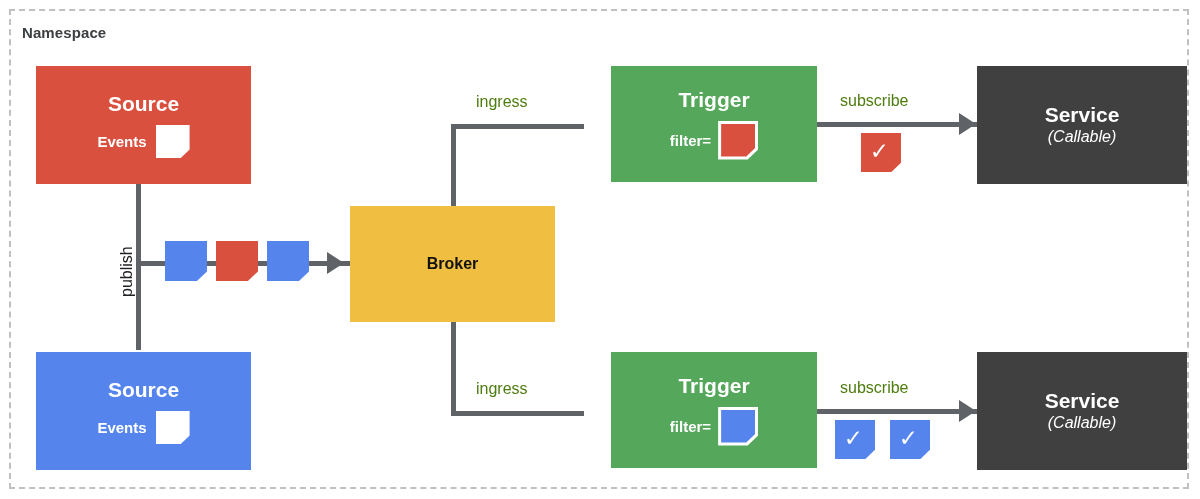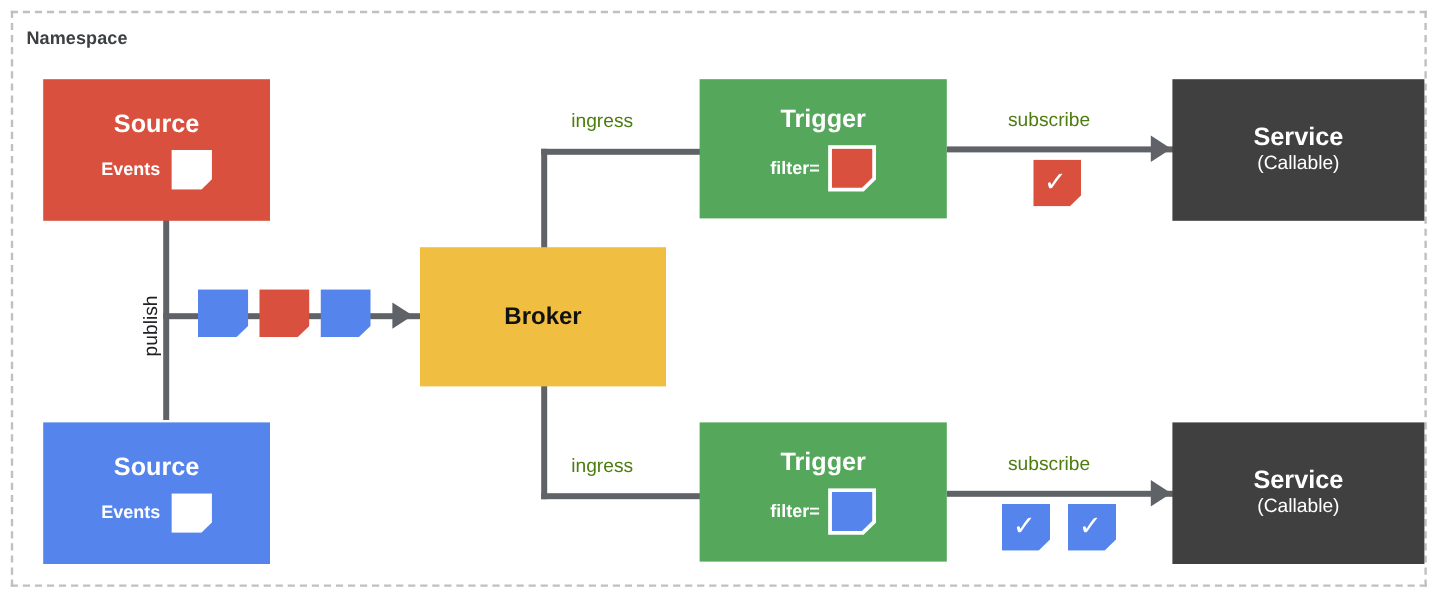--- a/index.html
+++ b/index.html
@@ -51,49 +51,51 @@
   .node-title {
     font-size: 21px;
     font-weight: bold;
     line-height: 1.1;
   }
   .node-sub {
     font-size: 16px;
     font-weight: normal;
     line-height: 1.2;
     margin-top: 1px;
-  }
-
-  
-  .source-box { width: 189px; height: 118px; }
+    font-style: italic;
+  }
+
+  
+  .source-box { width: 215px; height: 118px; }
   .source-box .node-title { color: #ffffff; margin-bottom: 10px; }
   .source-row {
     display: flex;
     align-items: center;
     gap: 9px;
   }
   .source-row .evt-label {
     font-size: 15px;
     font-weight: bold;
     color: #ffffff;
   }
   .source-red { background: #d9503f; }
   .source-blue { background: #5585ec; }
 
   
   .broker-box {
     width: 205px; height: 116px;
     background: #f0bf42;
   }
-  .broker-box .node-title { color: #111111; font-size: 20px; }
+  .broker-box .node-title { color: #111111; font-size: 16px; }
 
   
   .trigger-box {
     width: 206px; height: 116px;
     background: #55a75c;
+    margin-left: 28px;
   }
   .trigger-box .node-title { color: #ffffff; margin-bottom: 9px; }
   .trigger-row { display: flex; align-items: center; gap: 7px; }
   .trigger-row .flt-label {
     font-size: 15px;
     font-weight: bold;
     color: #ffffff;
   }
 
   

